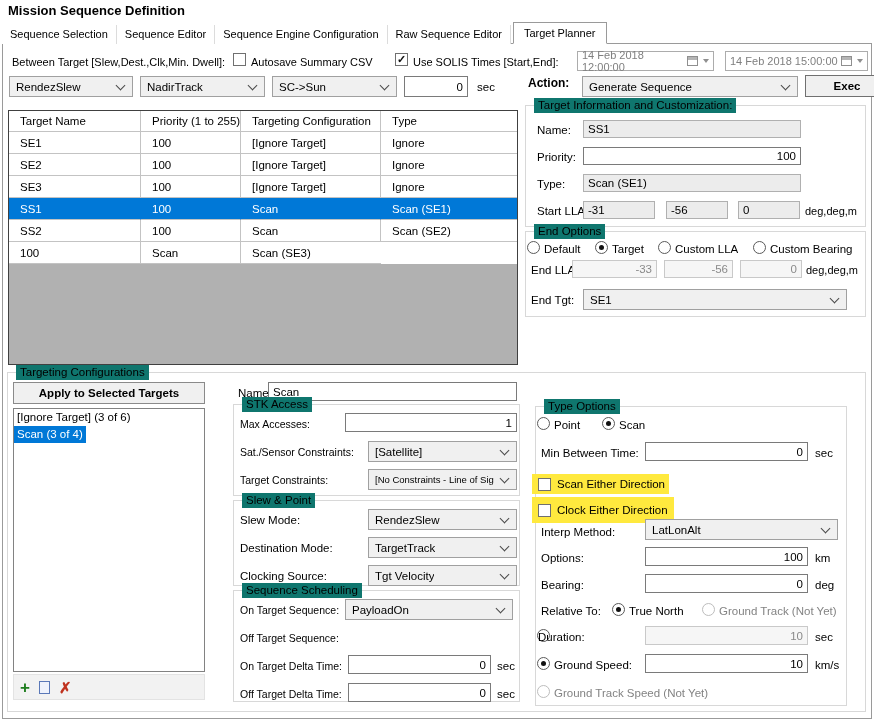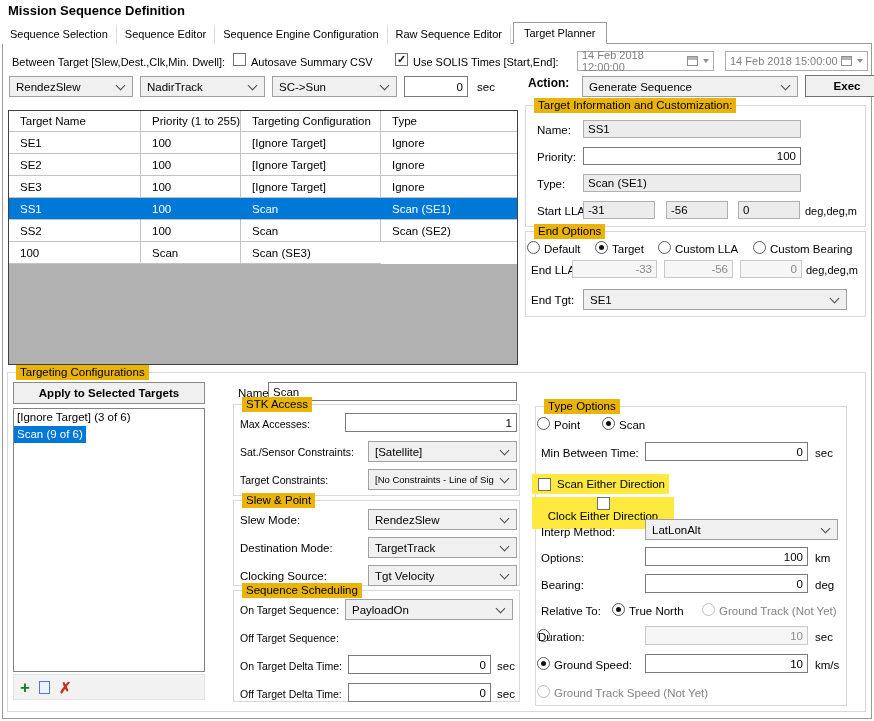--- a/index.html
+++ b/index.html
@@ -56,21 +56,21 @@
   .trow { display:grid; grid-template-columns:132px 100px 140px 1fr; background:#fff; height:22px; }
   .trow.head { height:21px; }
   .trow .cell { border-right:1px solid #c3c3c3; border-bottom:1px solid #c3c3c3; padding:0 0 0 11px;
                 display:flex; align-items:center; white-space:nowrap; overflow:hidden; }
   .trow .cell:last-child { border-right:none; }
   .trow.selected { background:var(--accent,#0078d7); color:#fff; }
   .trow.selected .cell { border-right-color:transparent; }
 
   
   .group { position:absolute; border:1px solid #d8d8d8; }
-  .legend { position:absolute; top:-8px; left:8px; background:#eab308; padding:0 4px; font-size:11.5px;
+  .legend { position:absolute; top:-8px; left:8px; background:#0f766e; padding:0 4px; font-size:11.5px;
             white-space:nowrap; line-height:15px; }
 
   
   .listbox { position:absolute; border:1px solid #828282; background:#fff; overflow:hidden; }
   .litem { height:17px; line-height:17px; padding:0 3px; white-space:nowrap; width:max-content; }
   .litem.selected { background:var(--accent,#0078d7); color:#fff; }
 
   .toolbar { position:absolute; background:#f2f2f2; border:1px solid #e3e3e3; display:flex;
              align-items:center; gap:9px; padding:0 6px; }
   .icon-add { color:#1e7d1e; font-weight:bold; font-size:17px; line-height:17px; }
@@ -222,21 +222,21 @@
   </div>
 
   <div class="group" style="left:7px; top:372px; width:859px; height:340px;">
     <span class="legend">Targeting Configurations</span>
   </div>
 
   <div class="btn" style="left:13px; top:382px; width:192px; height:22px; border-color:#8a8a8a;">Apply to Selected Targets</div>
 
   <div class="listbox" style="left:13px; top:408px; width:192px; height:264px;">
     <div class="litem">[Ignore Target] (3 of 6)</div>
-    <div class="litem selected">Scan (9 of 6)</div>
+    <div class="litem selected">Scan (3 of 4)</div>
   </div>
 
   <div class="toolbar" style="left:13px; top:674px; width:192px; height:26px;">
     <span class="icon-add">+</span>
     <span class="icon-copy"></span>
     <span class="icon-del">✗</span>
   </div>
 
   <div class="abs lbl" style="left:238px; top:386px;">Name:</div>
   <input class="tb" style="left: 268px; top: 382px; width: 249px; height: 19px;" value="Scan">
@@ -301,21 +301,21 @@
   <div class="abs lbl" style="left:619px; top:418px;">Scan</div>
 
   <div class="abs lbl" style="left:541px; top:446px;">Min Between Time:</div>
   <input class="tb r" style="left: 645px; top: 442px; width: 163px; height: 19px;" value="0">
   <div class="abs lbl" style="left:815px; top:446px;">sec</div>
 
   <div class="hl" style="left:532px; top:474px; width:137px; height:20px;">
     <span class="checkbox"></span>
     <span class="lbl">Scan Either Direction</span>
   </div>
-  <div class="hl" style="left:532px; top:497px; width:142px; height:32px;flex-direction:column;">
+  <div class="hl" style="left:532px; top:497px; width:142px; height:26px;">
     <span class="checkbox"></span>
     <span class="lbl">Clock Either Direction</span>
   </div>
 
   <div class="abs lbl" style="left:541px; top:525px;">Interp Method:</div>
   <div class="combo" style="left:645px; top:519px; width:193px; height:21px;">
     <span class="txt">LatLonAlt</span>
     <span class="chev"></span>
   </div>
 

